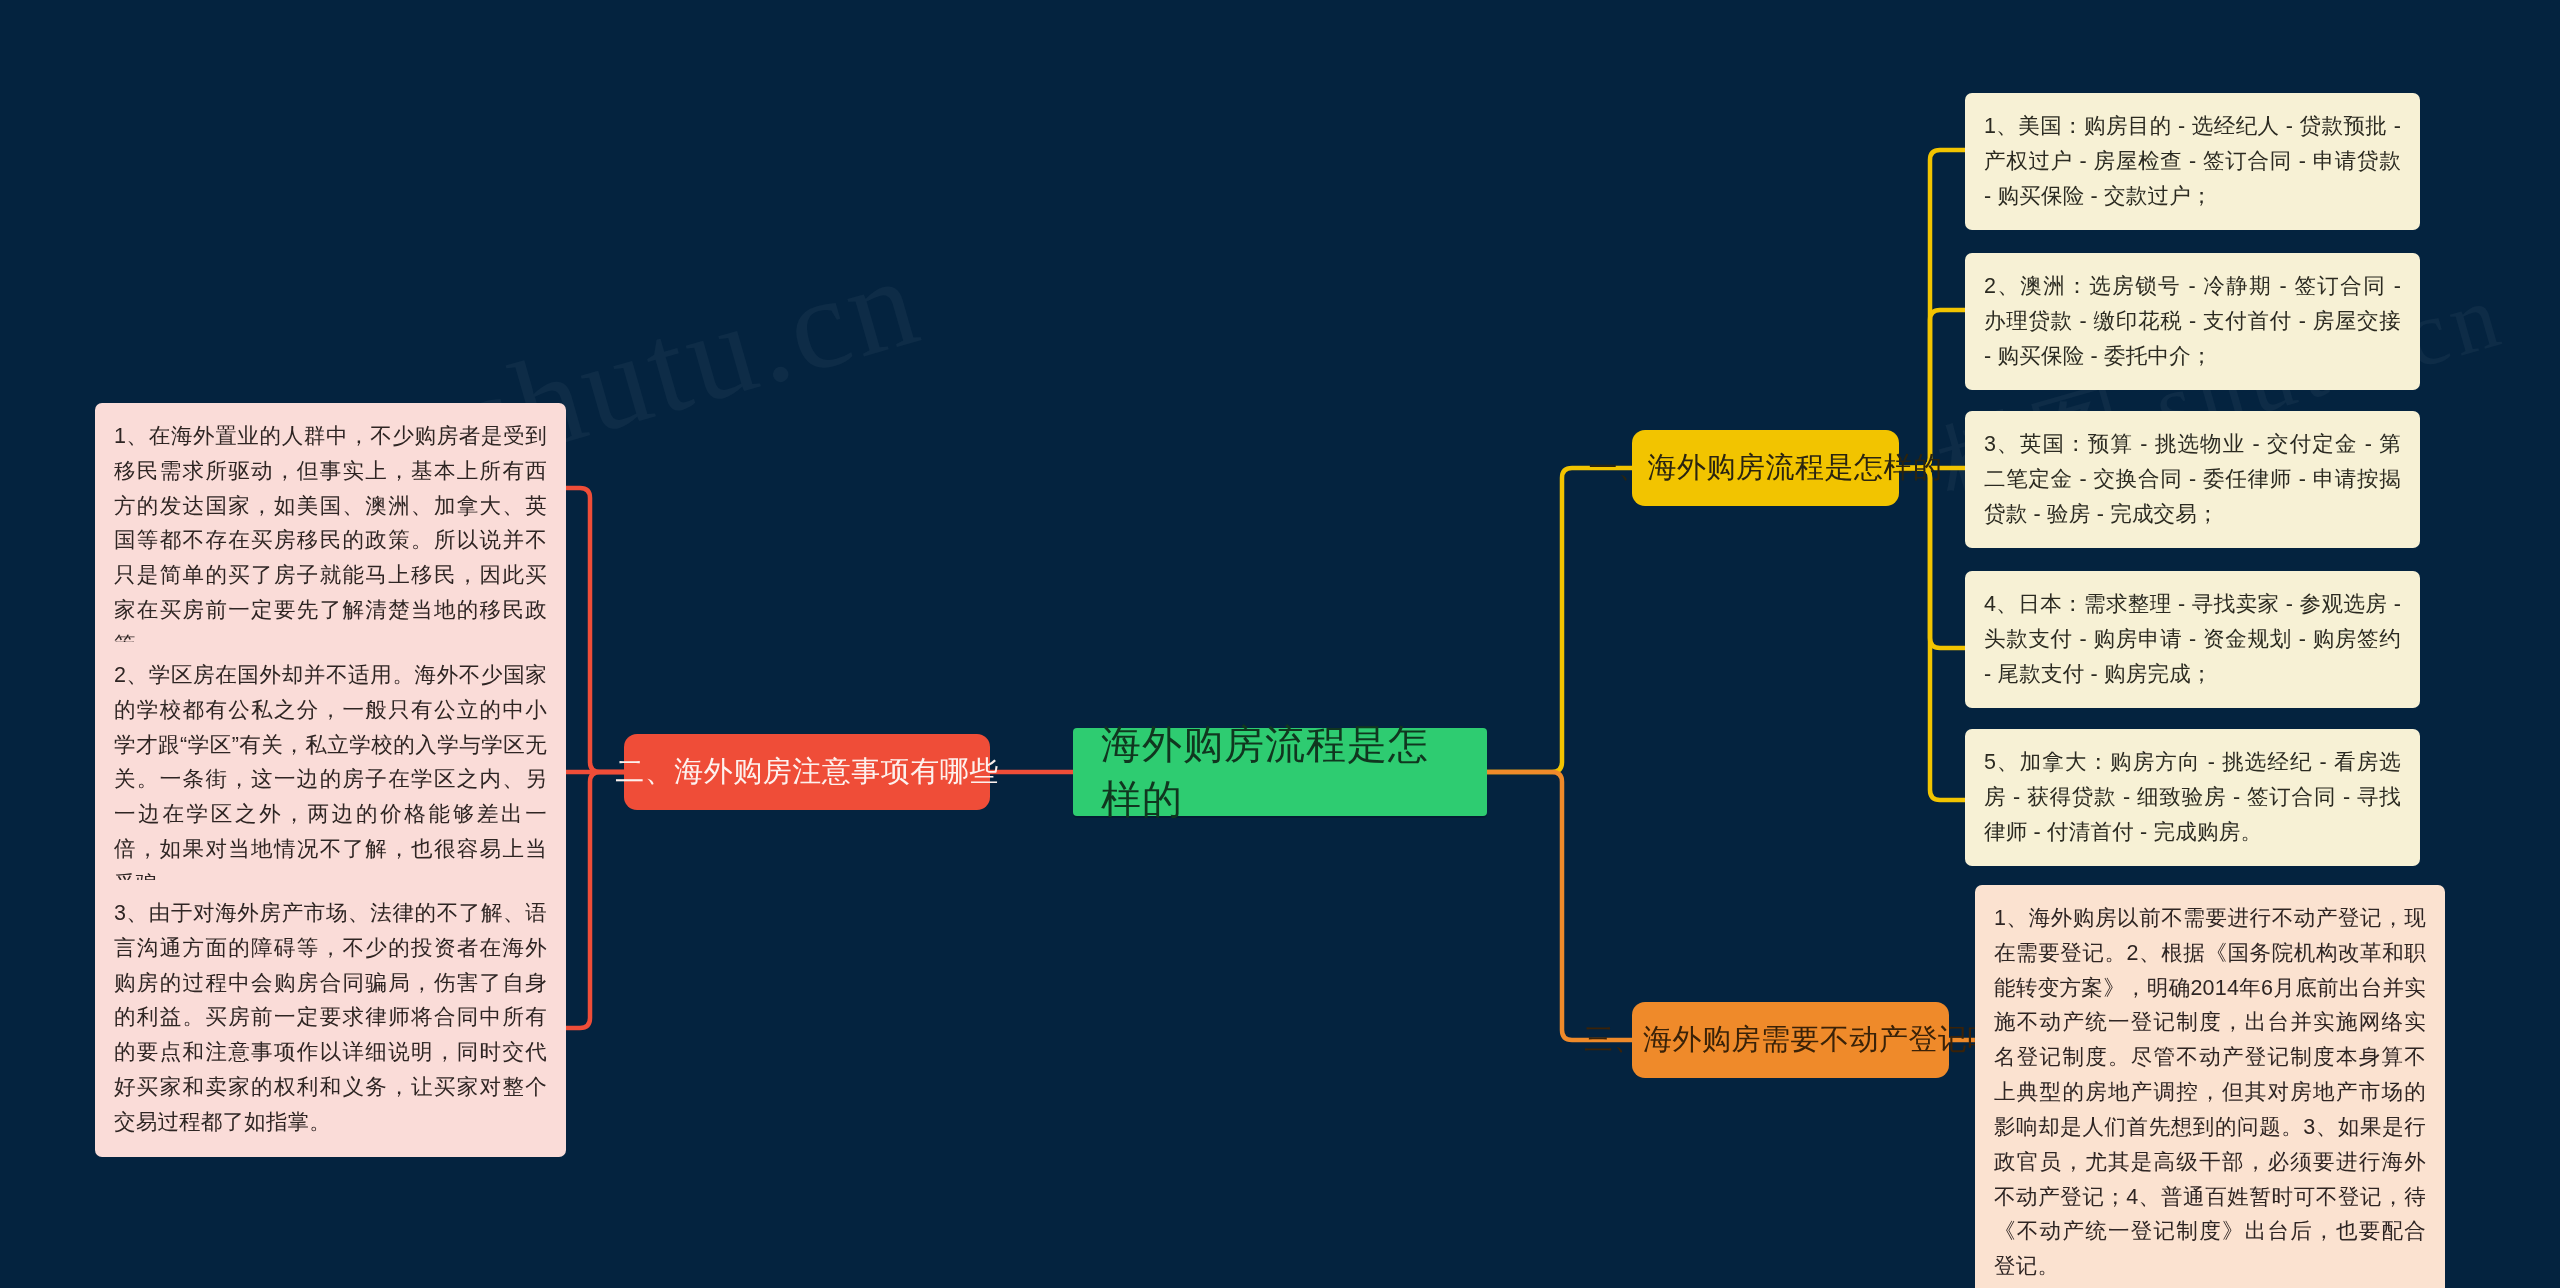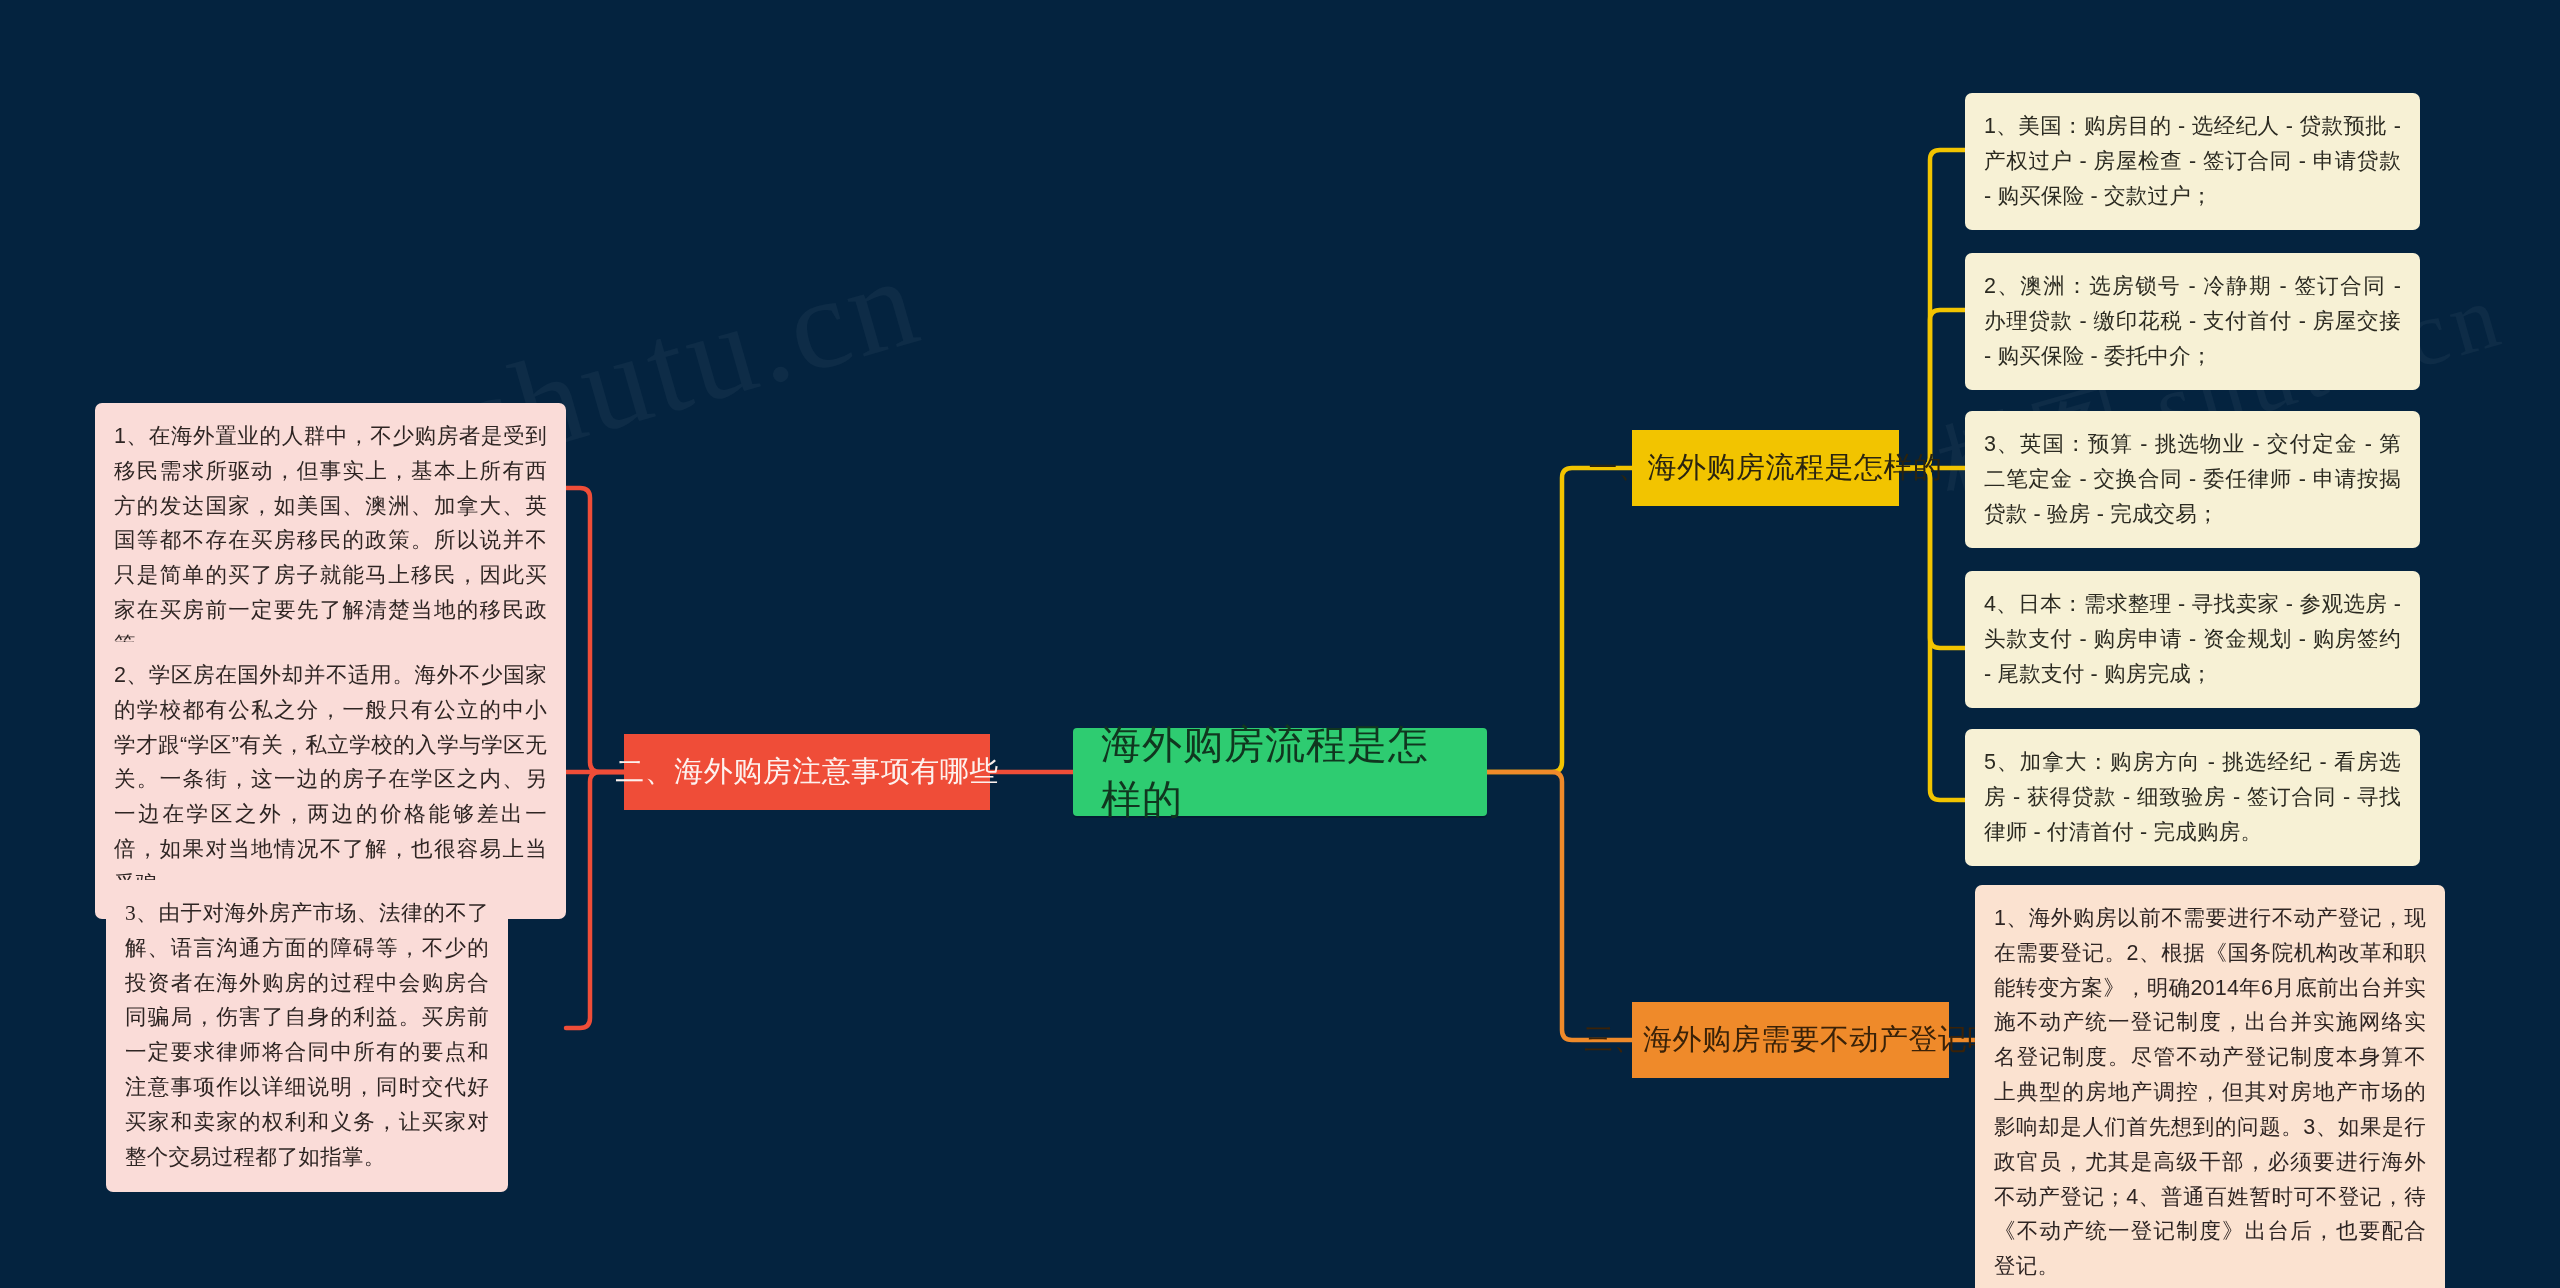--- a/index.html
+++ b/index.html
@@ -59,21 +59,21 @@
     border-radius: 4px;
     color: #10361f;
     font-size: 40px;
     letter-spacing: 1px;
     padding: 0 28px;
     justify-content: center;
     box-shadow: 0 2px 0 rgba(0,0,0,0.18);
   }
 
   .branch-node {
-    border-radius: 0;
+    border-radius: 13px;
     font-size: 29px;
     letter-spacing: 0.5px;
     padding: 0 26px;
     justify-content: center;
     white-space: nowrap;
   }
   .branch-yellow { background: #f2c400; color: #2a2410; }
   .branch-red    { background: #ef4d38; color: #fdf1ee; }
   .branch-orange { background: #ef8a2a; color: #3a2208; }
 
@@ -163,21 +163,21 @@
   </div>
 
   <div class="leaf leaf-pink" style="left:95px; top:403px; width:471px;">
     <span>1、在海外置业的人群中，不少购房者是受到移民需求所驱动，但事实上，基本上所有西方的发达国家，如美国、澳洲、加拿大、英国等都不存在买房移民的政策。所以说并不只是简单的买了房子就能马上移民，因此买家在买房前一定要先了解清楚当地的移民政策。</span>
   </div>
 
   <div class="leaf leaf-pink" style="left:95px; top:642px; width:471px;">
     <span>2、学区房在国外却并不适用。海外不少国家的学校都有公私之分，一般只有公立的中小学才跟“学区”有关，私立学校的入学与学区无关。一条街，这一边的房子在学区之内、另一边在学区之外，两边的价格能够差出一倍，如果对当地情况不了解，也很容易上当受骗。</span>
   </div>
 
-  <div class="leaf leaf-pink" style="left:106px; top:880px; width:402px;font-family:Liberation Serif, serif;">
+  <div class="leaf leaf-pink" style="left:95px; top:880px; width:471px;">
     <span>3、由于对海外房产市场、法律的不了解、语言沟通方面的障碍等，不少的投资者在海外购房的过程中会购房合同骗局，伤害了自身的利益。买房前一定要求律师将合同中所有的要点和注意事项作以详细说明，同时交代好买家和卖家的权利和义务，让买家对整个交易过程都了如指掌。</span>
   </div>
 
   <div class="leaf leaf-peach" style="left:1975px; top:885px; width:470px;">
     <span>1、海外购房以前不需要进行不动产登记，现在需要登记。2、根据《国务院机构改革和职能转变方案》，明确2014年6月底前出台并实施不动产统一登记制度，出台并实施网络实名登记制度。尽管不动产登记制度本身算不上典型的房地产调控，但其对房地产市场的影响却是人们首先想到的问题。3、如果是行政官员，尤其是高级干部，必须要进行海外不动产登记；4、普通百姓暂时可不登记，待《不动产统一登记制度》出台后，也要配合登记。</span>
   </div>
 
 </div>
 
 </body></html>

